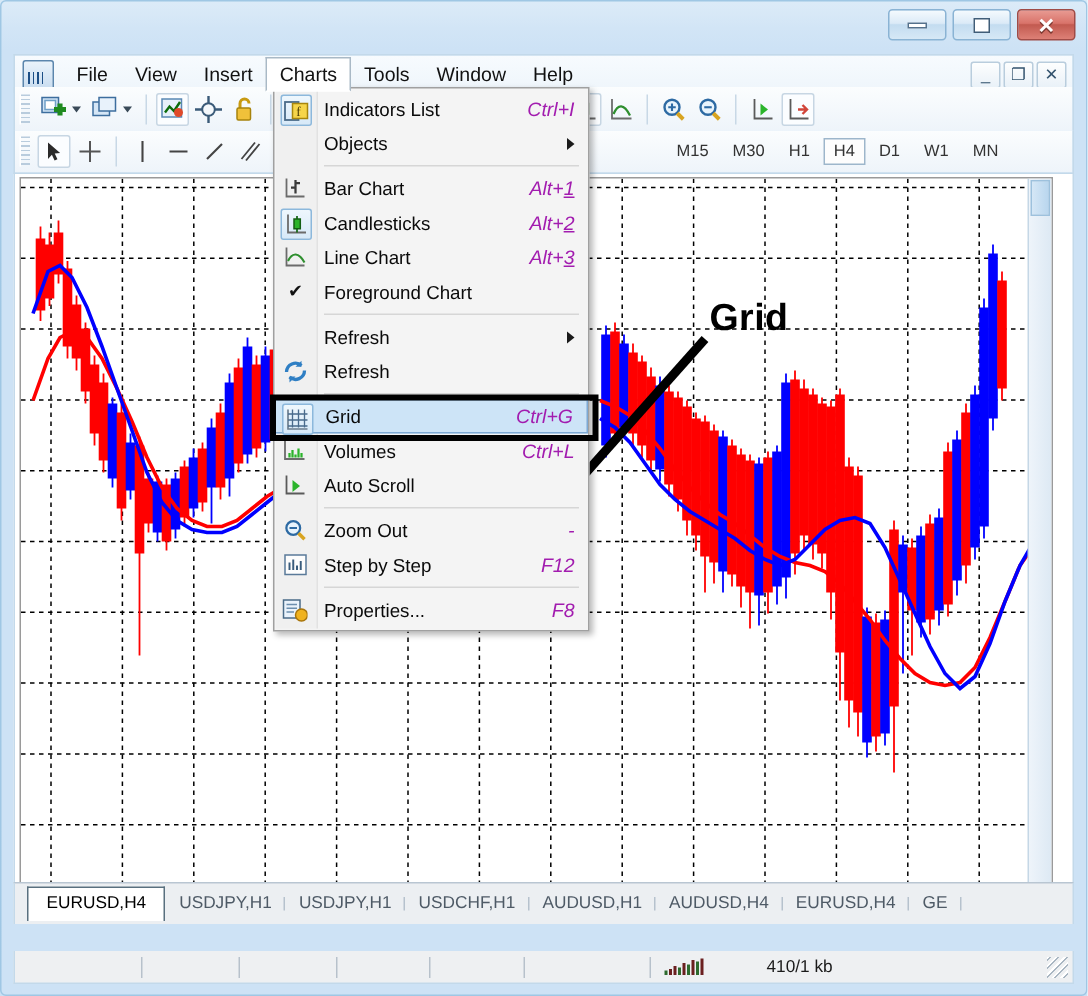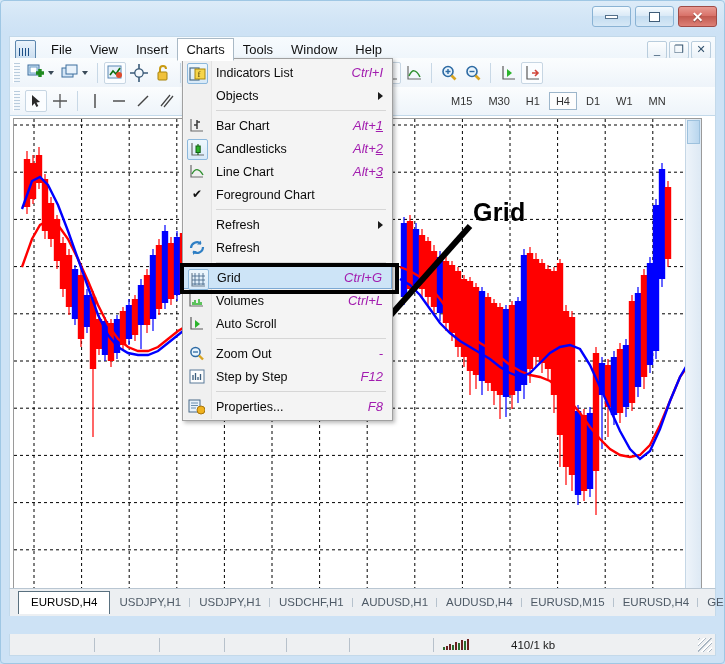--- a/index.html
+++ b/index.html
@@ -637,21 +637,20 @@
   </svg>
   <div class="anno-label">Grid</div>
 
   <div class="tabbar" id="tabbar">
     <div class="tab sel">EURUSD,H4</div>
       <div class="tab">USDJPY,H1</div>
       <div class="tab">USDJPY,H1</div>
       <div class="tab">USDCHF,H1</div>
       <div class="tab">AUDUSD,H1</div>
       <div class="tab">AUDUSD,H4</div>
-      <div class="tab">EURUSD,M15</div>
       <div class="tab">EURUSD,H4</div>
       <div class="tab">GE</div>
   </div>
 
   <div class="statusbar">
     <div style="width:84px"></div>
       <div class="st-sep"></div>
     <div style="width:64px"></div>
       <div class="st-sep"></div>
     <div style="width:64px"></div>

